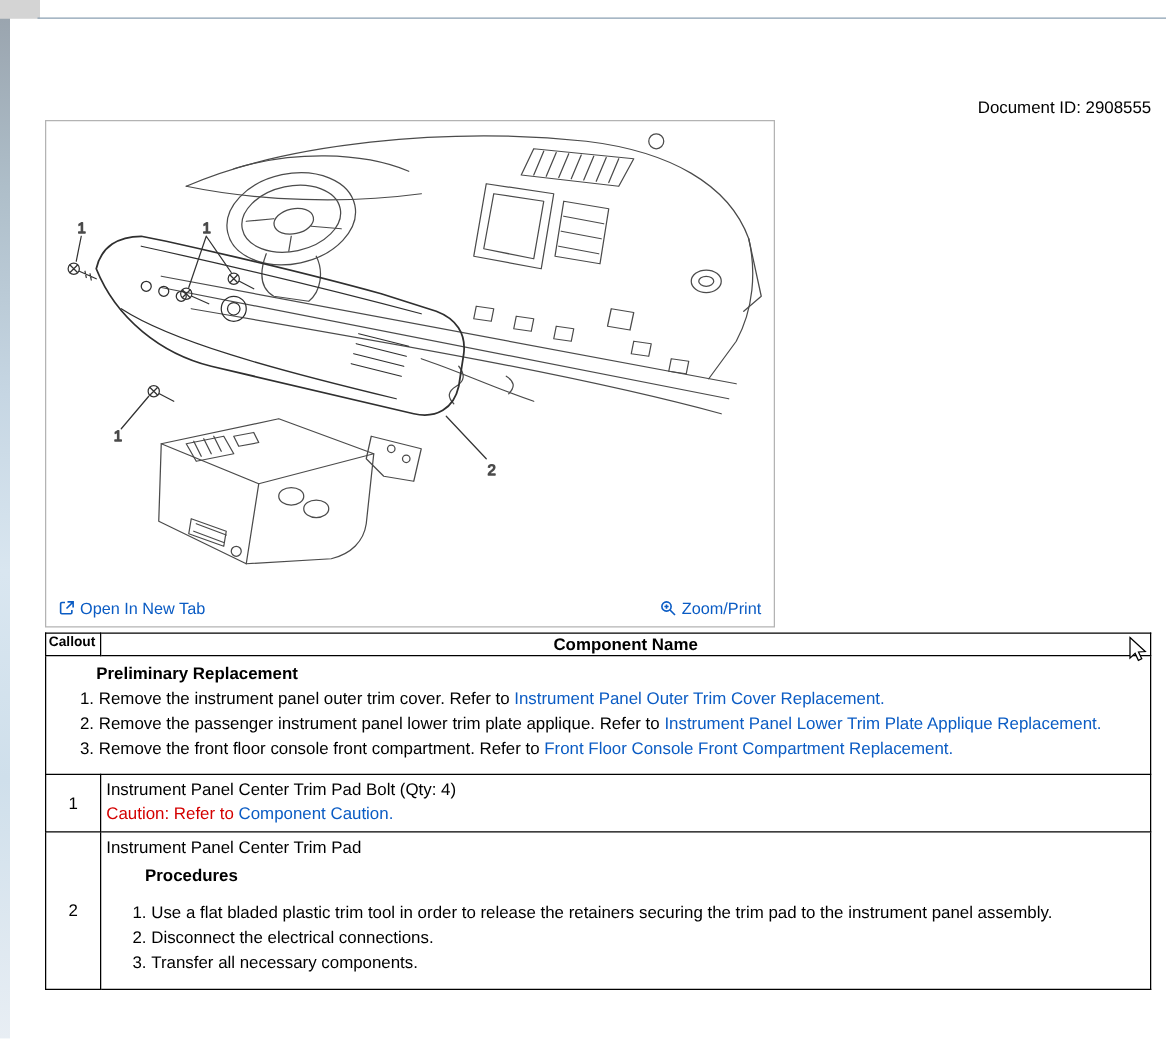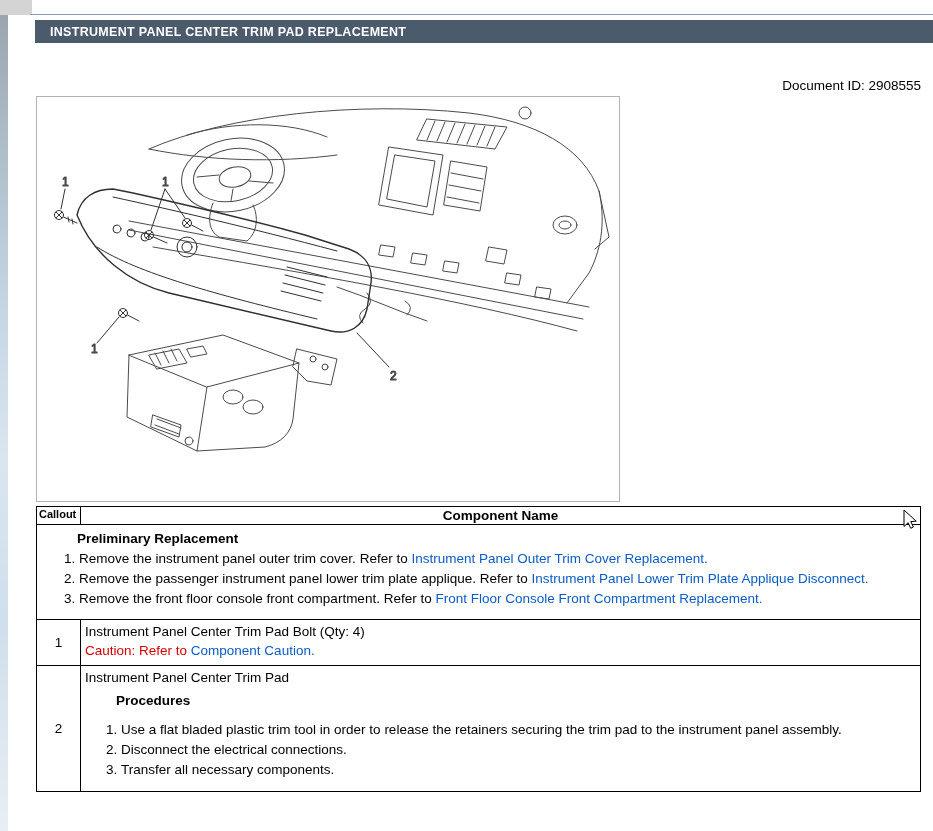--- a/index.html
+++ b/index.html
@@ -71,23 +71,20 @@
 </style>
 </head>
 <body>
 
 <div id="app">
 
   <div class="edge-strip"></div>
   <div class="corner-block"></div>
   <div class="top-rule"></div>
 
-  <div class="title-bar">
-    <span>INSTRUMENT PANEL CENTER TRIM PAD REPLACEMENT</span>
-  </div>
 
   <div class="doc-id">Document ID: 2908555</div>
 
   <div class="figure-panel">
     <div class="figure-canvas">
       <svg class="illu" width="582" height="374" viewBox="0 0 582 374">
         <g fill="none" stroke="#4b4b4b" stroke-width="1" stroke-linejoin="round" stroke-linecap="round">
 
           <g>
             <path d="M112 52 C 190 18, 320 4, 432 16 C 498 24, 546 50, 562 94 L 572 140 L 558 152"></path>
@@ -175,35 +172,51 @@
 
           <g>
             <text x="25" y="89">1</text>
             <text x="125" y="89">1</text>
             <text x="54" y="256">1</text>
             <text x="353" y="283">2</text>
           </g>
         </g>
       </svg>
     </div>
+    <div class="figure-links">
+      <a class="fig-link">
+        <svg width="13" height="13" viewBox="0 0 13 13" fill="none" stroke="#0b5cc4" stroke-width="1.3">
+          <path d="M5 2 H2.5 A1 1 0 0 0 1.5 3 V10 A1 1 0 0 0 2.5 11 H9.5 A1 1 0 0 0 10.5 10 V8"></path>
+          <path d="M7 1.5 H11.5 V6 M11.5 1.5 L6.2 6.8"></path>
+        </svg>
+        <span>Open In New Tab</span>
+      </a>
+      <a class="fig-link">
+        <svg width="13" height="13" viewBox="0 0 13 13" fill="none" stroke="#0b5cc4" stroke-width="1.3">
+          <circle cx="5.2" cy="5.2" r="3.7"></circle>
+          <path d="M8 8 L12 12 M5.2 3.5 V6.9 M3.5 5.2 H6.9"></path>
+        </svg>
+        <span>Zoom/Print</span>
+      </a>
+    </div>
   </div>
 
   <table class="callout-table">
     <tbody>
         <tr>
       <th class="callout-h">Callout</th>
       <th class="comp-h">Component Name</th>
     </tr>
 
     <tr>
       <td class="prelim-cell" colspan="2">
         <div class="section-title">Preliminary Replacement</div>
         <ol class="prelim">
           <li><span>Remove the instrument panel outer trim cover. Refer to </span><a class="doclink">Instrument Panel Outer Trim Cover Replacement</a><span class="post-dot">.</span></li>
-          <li><span>Remove the passenger instrument panel lower trim plate applique. Refer to </span><a class="doclink">Instrument Panel Lower Trim Plate Applique Disconnect</a><span class="post-dot">.</span></li>
+          <li><span>Remove the passenger instrument panel lower trim plate applique. Refer to </span><a class="doclink">Instrument Panel Lower Trim Plate Applique Replacement</a><span class="post-dot">.</span></li>
           <li><span>Remove the front floor console front compartment. Refer to </span><a class="doclink">Front Floor Console Front Compartment Replacement</a><span class="post-dot">.</span></li>
         </ol>
       </td>
     </tr>
 
     <tr>
       <td class="callout-cell">1</td>
       <td class="comp-cell">
         <div class="comp-name">Instrument Panel Center Trim Pad Bolt (Qty: 4)</div>
         <div class="caution-line">

